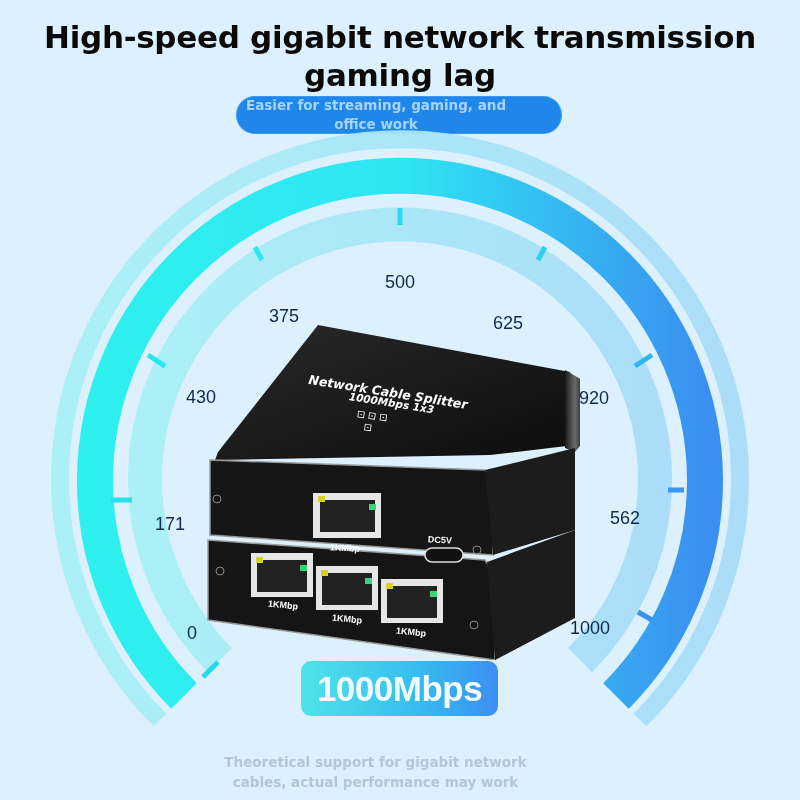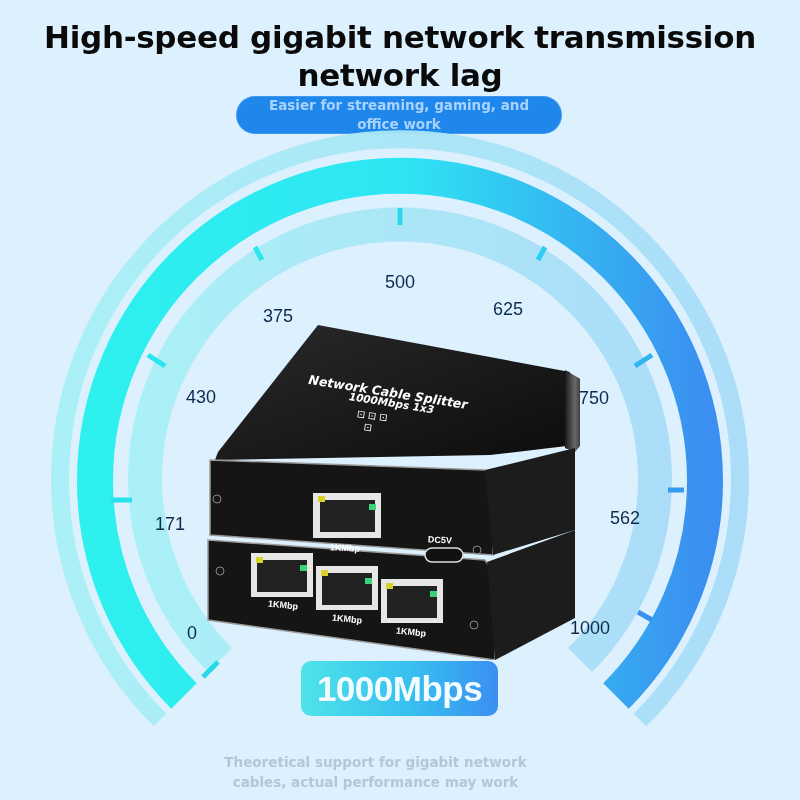--- a/index.html
+++ b/index.html
@@ -13,21 +13,21 @@
     position: absolute; left: 0; top: 18px; width: 800px;
     text-align: center; font-family: "DejaVu Sans", sans-serif;
     font-weight: bold; font-size: 31px; line-height: 38px; color: #0a0a0a;
     letter-spacing: -0.3px;
   }
   .pill {
     position: absolute; left: 236px; top: 96px; width: 326px; height: 38px;
     border-radius: 19px; background: #1f87ec;
     color: #a9d3ff; text-align: center; font-family: "DejaVu Sans", sans-serif;
     font-weight: bold; font-size: 13.5px; line-height: 19px;
-    display: flex; align-items: center; justify-content: center;
+    display: flex; align-items: center; 
     box-shadow: inset 0 0 0 1px rgba(255,255,255,0.15);
   }
   .pill span { display: block; width: 280px; }
   svg.gauge { position: absolute; left: 0; top: 0; }
   .tick-label {
     position: absolute; font-family: "Liberation Sans", sans-serif;
     font-size: 18px; color: #0e2a4e; transform: translate(-50%, -50%); margin-top: 27px;
   }
   
   .device { position: absolute; left: 200px; top: 320px; width: 380px; height: 340px; }
@@ -43,21 +43,21 @@
     position: absolute; left: 0; top: 752px; width: 751px; text-align: center;
     font-family: "DejaVu Sans", sans-serif; font-weight: bold; font-size: 13.5px;
     line-height: 20px; color: #b5c6d4;
   }
 </style>
 </head>
 <body>
 
 <div class="headline">
   <div>High-speed gigabit network transmission</div>
-  <div>network lag</div>
+  <div>gaming lag</div>
 </div>
 
 <div class="pill">
   <span>Easier for streaming, gaming, and office work</span>
 </div>
 
 <svg class="gauge" width="800" height="800" viewBox="0 0 800 800">
   <defs>
     <linearGradient id="gband" x1="0" y1="0" x2="1" y2="0">
       <stop offset="0" stop-color="#2ef0ee"></stop>
@@ -85,24 +85,24 @@
     <line x1="545" y1="247" x2="538" y2="260" stroke="#2ccef1"></line>
     <line x1="652" y1="355" x2="635" y2="366" stroke="#30b3f1"></line>
     <line x1="668" y1="490" x2="684" y2="490" stroke="#3499ef"></line>
     <line x1="638" y1="612" x2="652" y2="620" stroke="#3793ef"></line>
   </g>
 </svg>
 
 <div class="tick-label" style="left:192px;top:606px">0</div>
 <div class="tick-label" style="left:170px;top:497px">171</div>
 <div class="tick-label" style="left:201px;top:370px">430</div>
-<div class="tick-label" style="left:278px;top:289px">375</div>
+<div class="tick-label" style="left:284px;top:289px">375</div>
 <div class="tick-label" style="left:400px;top:255px">500</div>
-<div class="tick-label" style="left:508px;top:282px">625</div>
-<div class="tick-label" style="left:594px;top:371px">750</div>
+<div class="tick-label" style="left:508px;top:296px">625</div>
+<div class="tick-label" style="left:594px;top:371px">920</div>
 <div class="tick-label" style="left:625px;top:491px">562</div>
 <div class="tick-label" style="left:590px;top:601px">1000</div>
 
 <svg class="device" viewBox="200 320 380 340" width="380" height="340">
   <defs>
     <linearGradient id="topface" x1="0" y1="0" x2="1" y2="1">
       <stop offset="0" stop-color="#2a2a2a"></stop>
       <stop offset="1" stop-color="#0c0c0c"></stop>
     </linearGradient>
     <linearGradient id="sideface" x1="0" y1="0" x2="1" y2="0">

